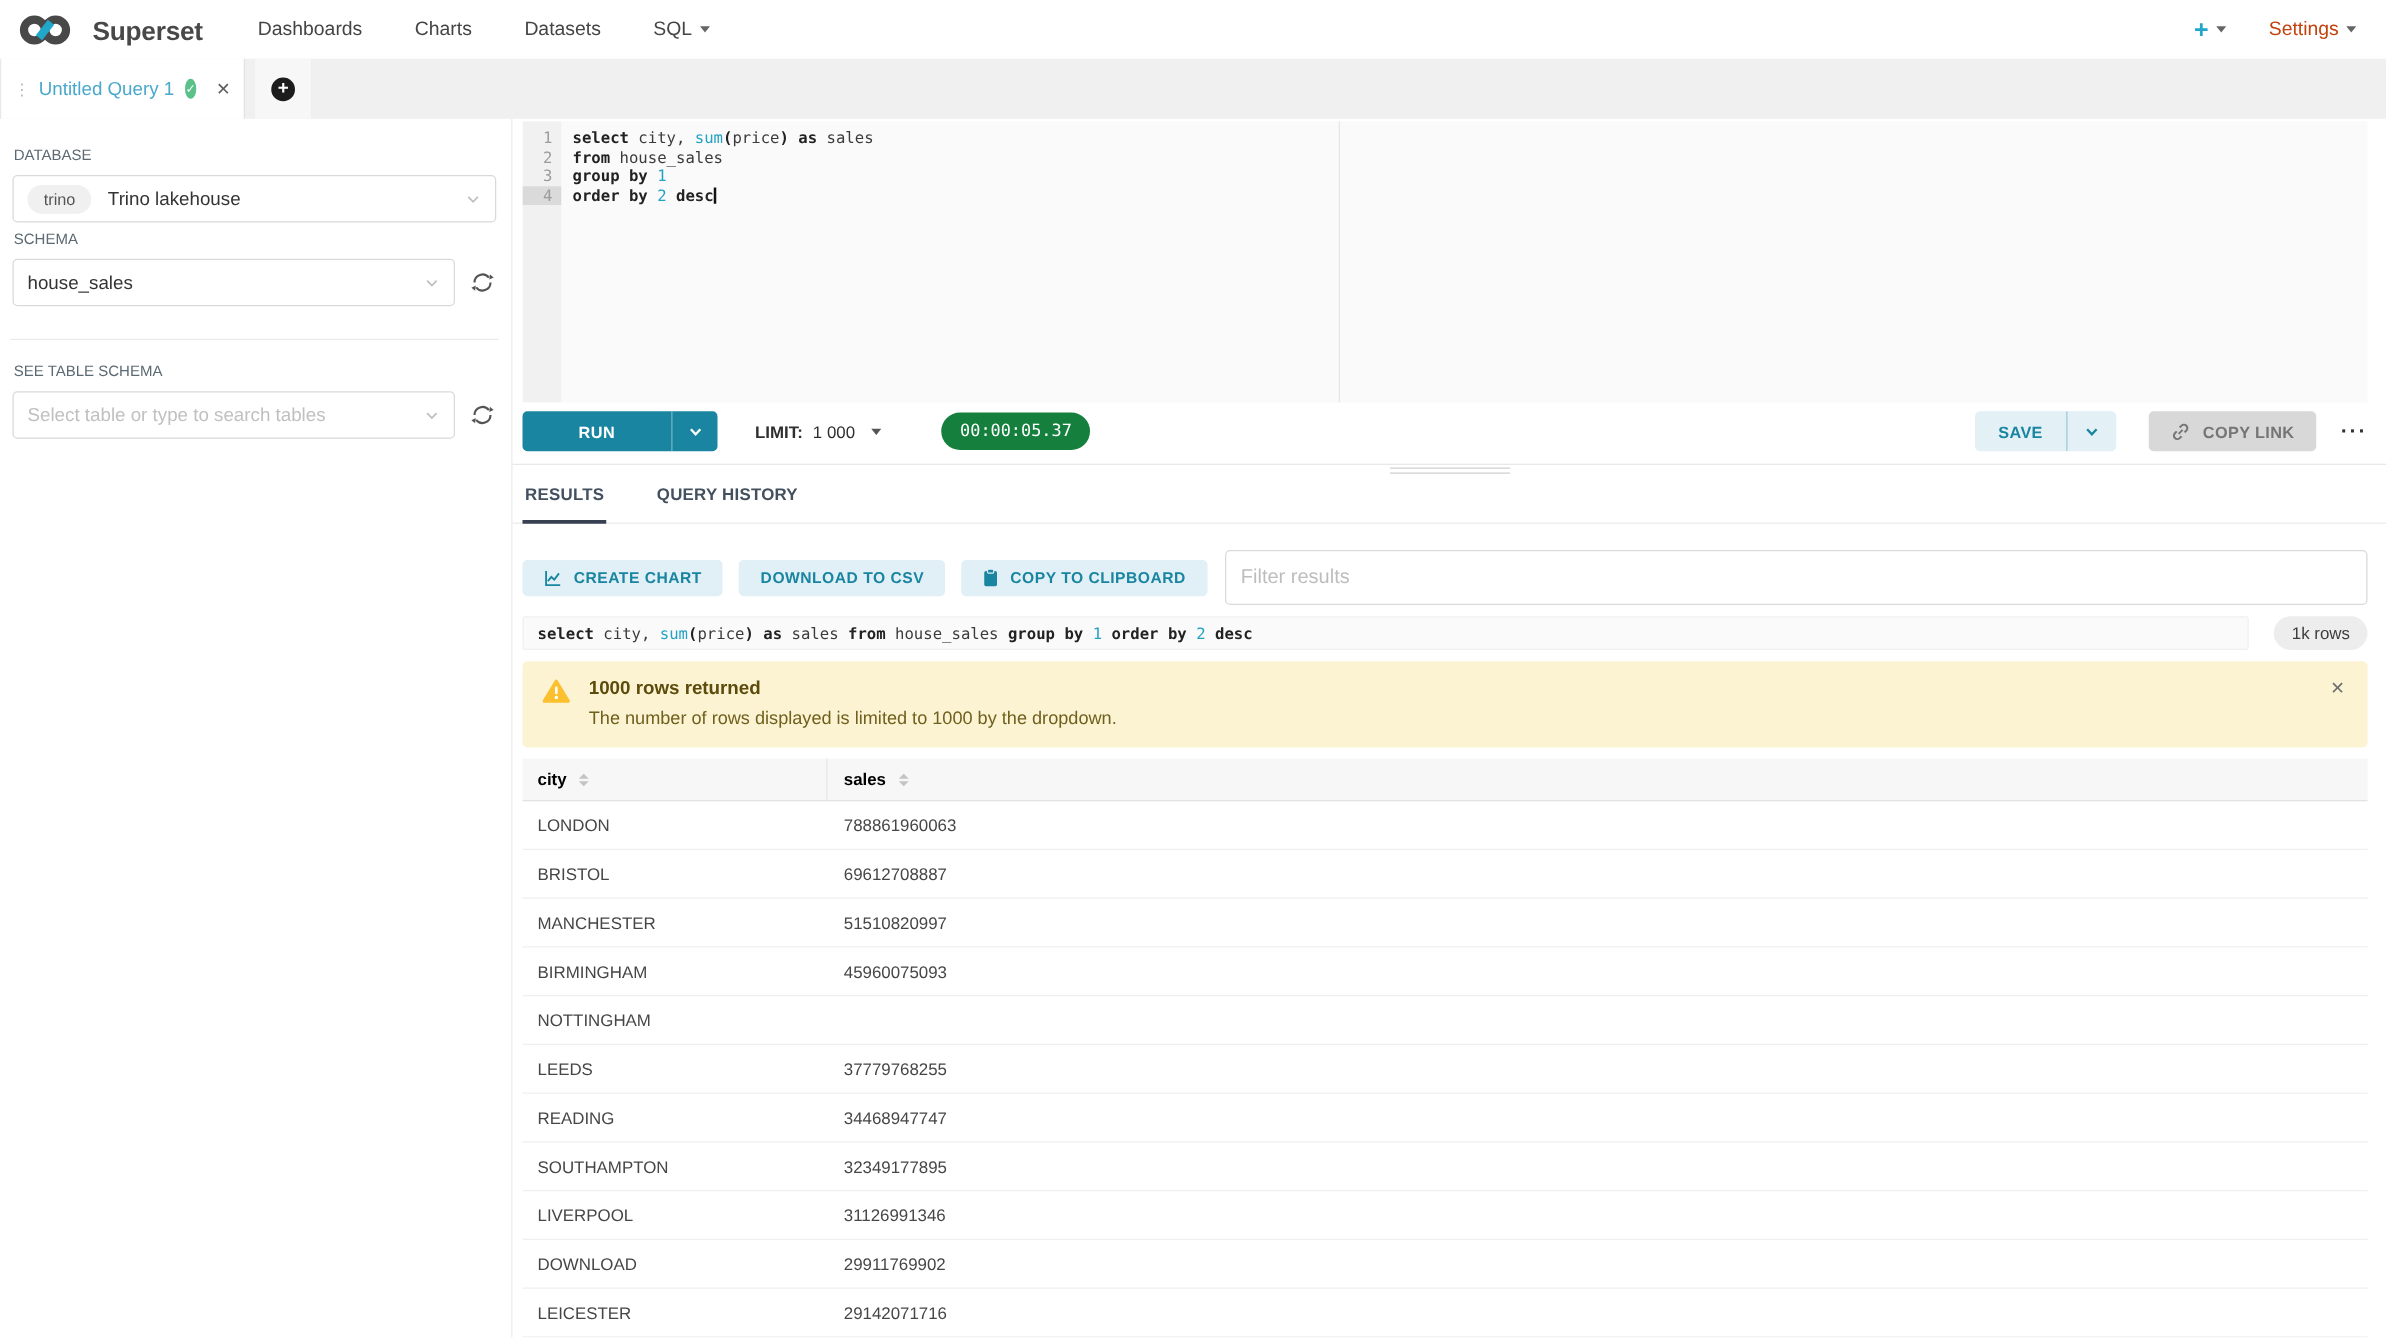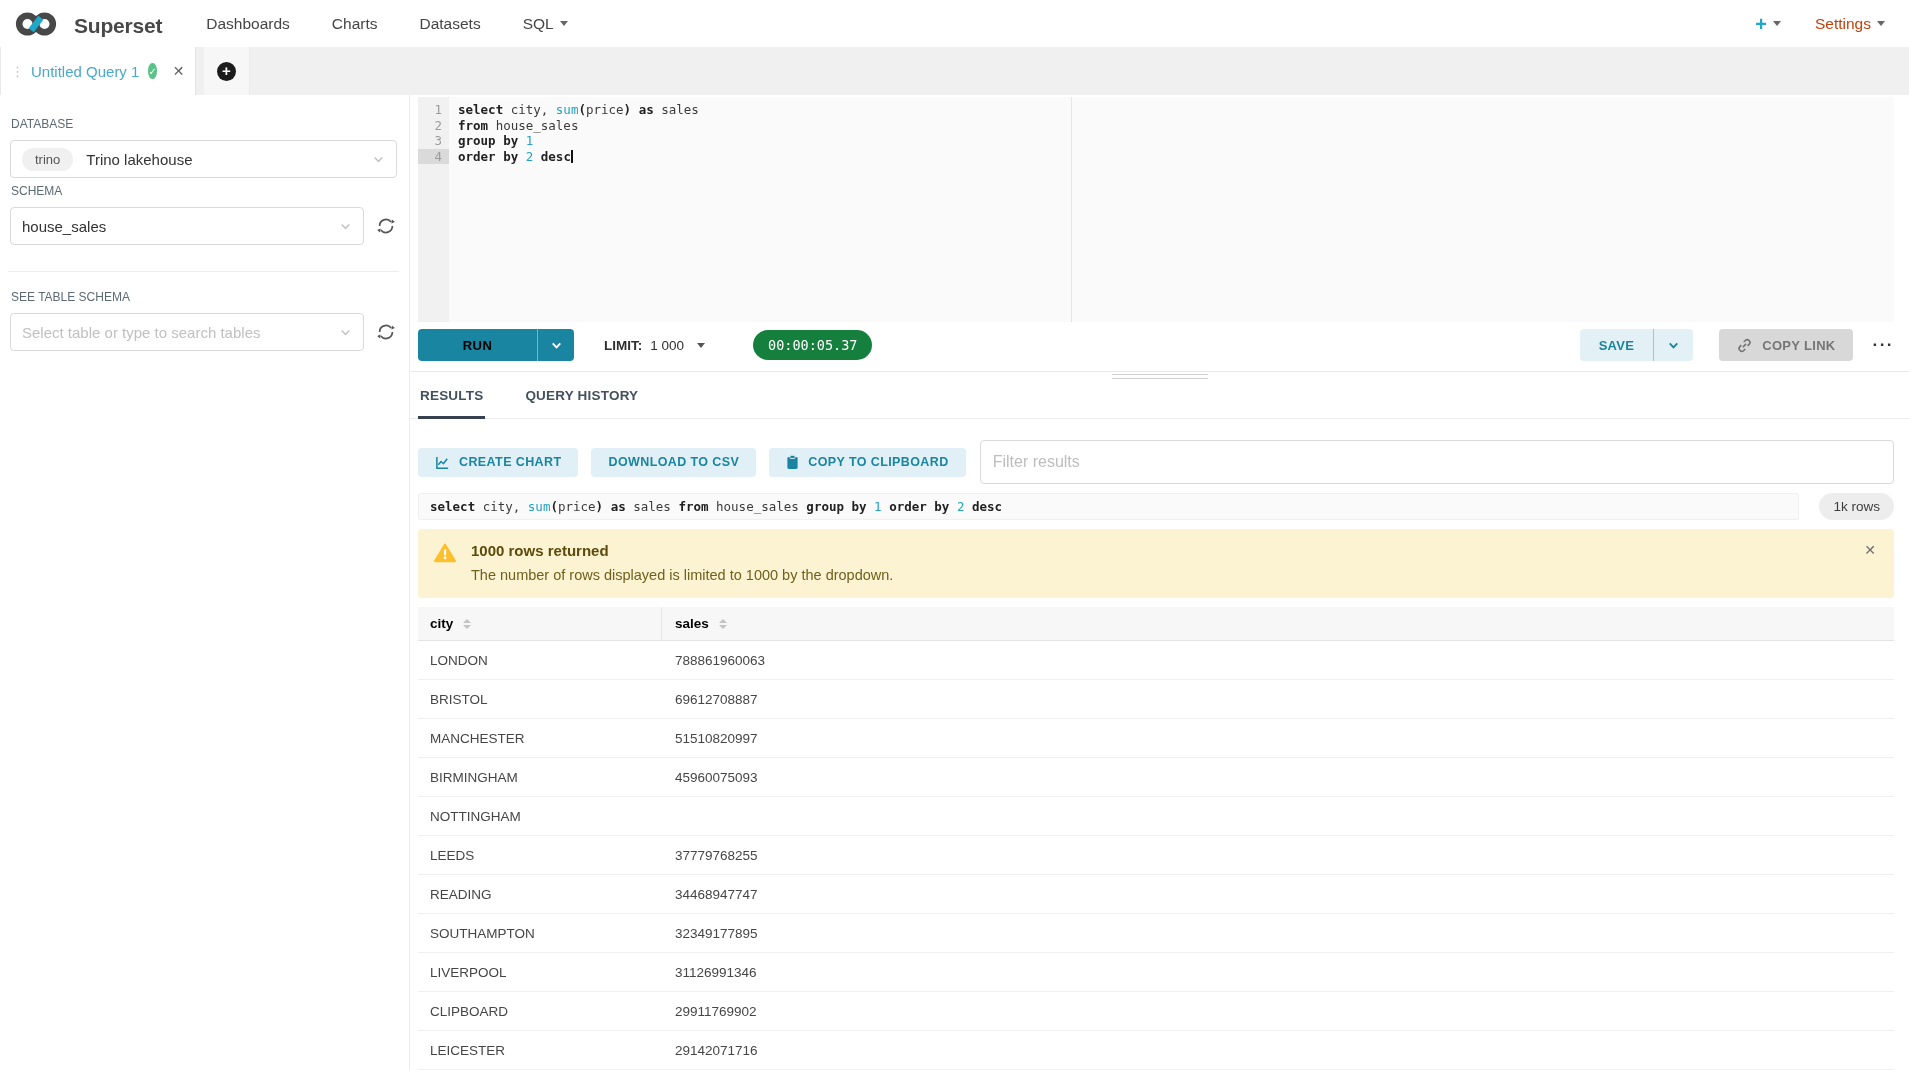--- a/index.html
+++ b/index.html
@@ -63,21 +63,21 @@
   .tok-fn { color:#23a2c3; }
   .tok-num { color:#23a2c3; }
   .print-margin { position:absolute; top:0; bottom:0; left:622px; width:1px; background:#e6e6e6; }
   .cursor { display:inline-block; width:2px; height:13px; background:#111; vertical-align:-2px; }
 
   
   .toolbar-section { border-bottom:1px solid #e8e8e8; position:relative; }
   .toolbar { display:flex; align-items:center; margin:7px 15px 10px 8px; }
   .run-btn { display:flex; height:32px; background:#1985a0; border-radius:4px; overflow:hidden; cursor:pointer; }
   .run-main { width:119px; display:flex; align-items:center; justify-content:center;
-    color:#000000; font-size:13px; font-weight:bold; letter-spacing:.4px; }
+    color:#ffffff; font-size:13px; font-weight:bold; letter-spacing:.4px; }
   .run-caret { width:37px; display:flex; align-items:center; justify-content:center; border-left:1px solid rgba(255,255,255,.4); }
   .limit-wrap { margin-left:30px; display:flex; align-items:center; font-size:13.5px; color:#2f2f2f; cursor:pointer; }
   .limit-label { font-weight:bold; margin-right:8px; }
   .timer-pill { margin-left:48px; background:#15803d; color:#fff; border-radius:17px; padding:7px 15px;
     font:13.5px "DejaVu Sans Mono", monospace; }
   .toolbar-spacer { flex:1; }
   .save-btn { display:flex; height:32px; background:#e3f0f6; border-radius:4px; overflow:hidden; cursor:pointer; }
   .save-main { padding:0 19px; display:flex; align-items:center; color:#1985a0; font-size:13px; font-weight:bold; letter-spacing:.3px; }
   .save-caret { width:40px; display:flex; align-items:center; justify-content:center; border-left:1px solid #9dc8d6; }
   .copy-link-btn { margin-left:26px; height:32px; background:#d8d8d8; border-radius:4px; color:#757575;
@@ -381,21 +381,21 @@
           </div>
           <div class="trow">
             <div class="td1">SOUTHAMPTON</div>
             <div class="td2">32349177895</div>
           </div>
           <div class="trow">
             <div class="td1">LIVERPOOL</div>
             <div class="td2">31126991346</div>
           </div>
           <div class="trow">
-            <div class="td1">CLIPBOARD</div>
+            <div class="td1">DOWNLOAD</div>
             <div class="td2">29911769902</div>
           </div>
           <div class="trow">
             <div class="td1">LEICESTER</div>
             <div class="td2">29142071716</div>
           </div>
         </div>
     </div>
 
   </div>

